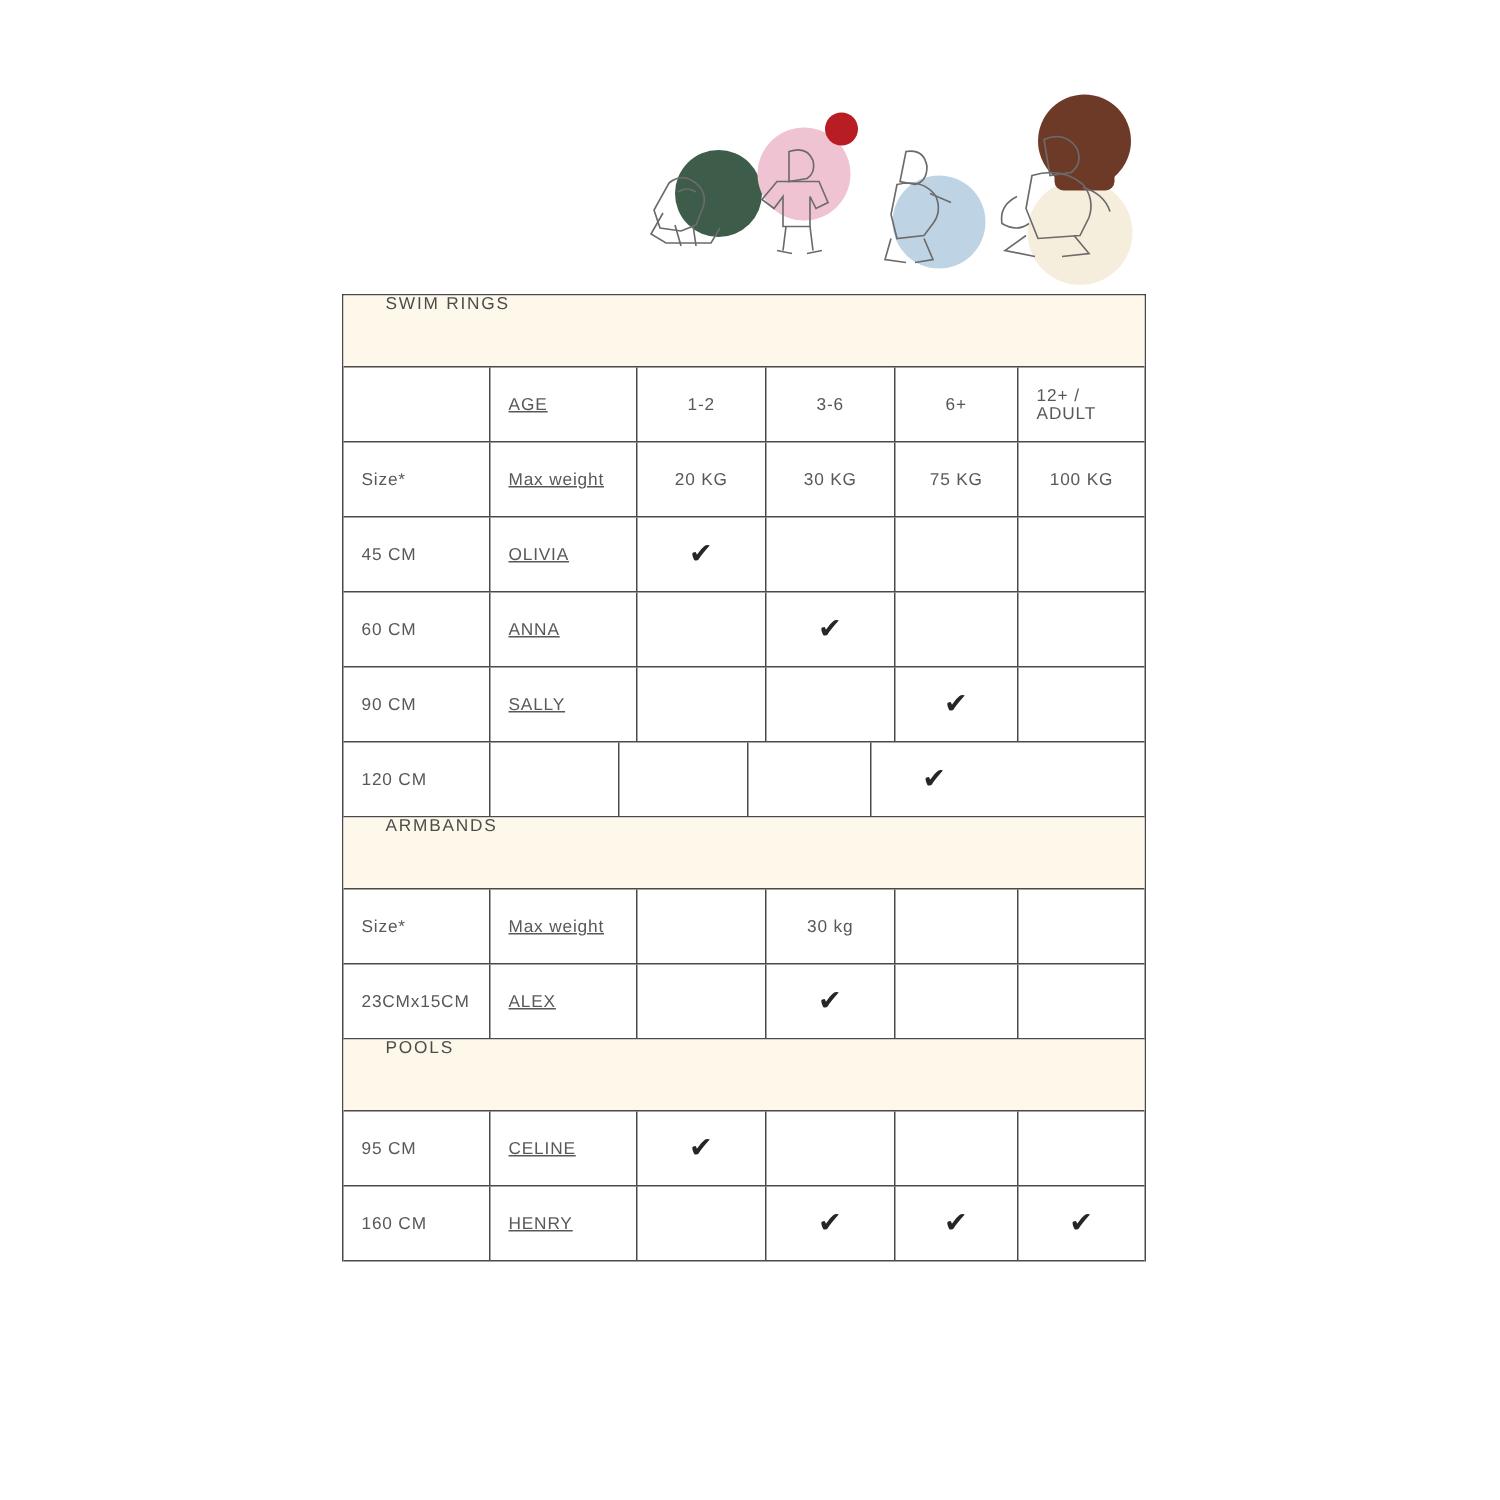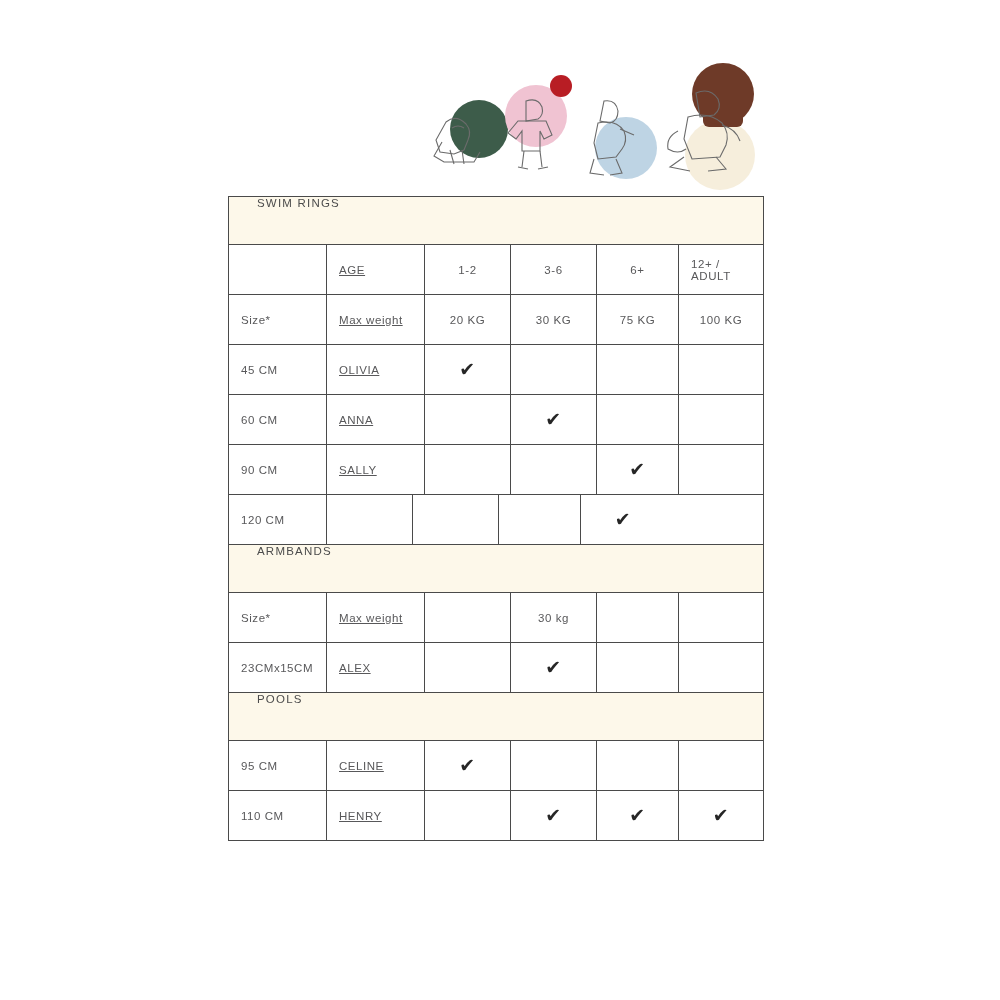--- a/index.html
+++ b/index.html
@@ -226,21 +226,21 @@
   <div class="row">
     <div class="cell c0">95 CM</div>
     <div class="cell c1">CELINE</div>
     <div class="cell c2 check">✔</div>
     <div class="cell c3 empty"></div>
     <div class="cell c4 empty"></div>
     <div class="cell c5 empty"></div>
   </div>
 
   <div class="row">
-    <div class="cell c0">110 CM</div>
+    <div class="cell c0">160 CM</div>
     <div class="cell c1">HENRY</div>
     <div class="cell c2 empty"></div>
     <div class="cell c3 check">✔</div>
     <div class="cell c4 check">✔</div>
     <div class="cell c5 check">✔</div>
   </div>
 
 </div>
 
 </body></html>

